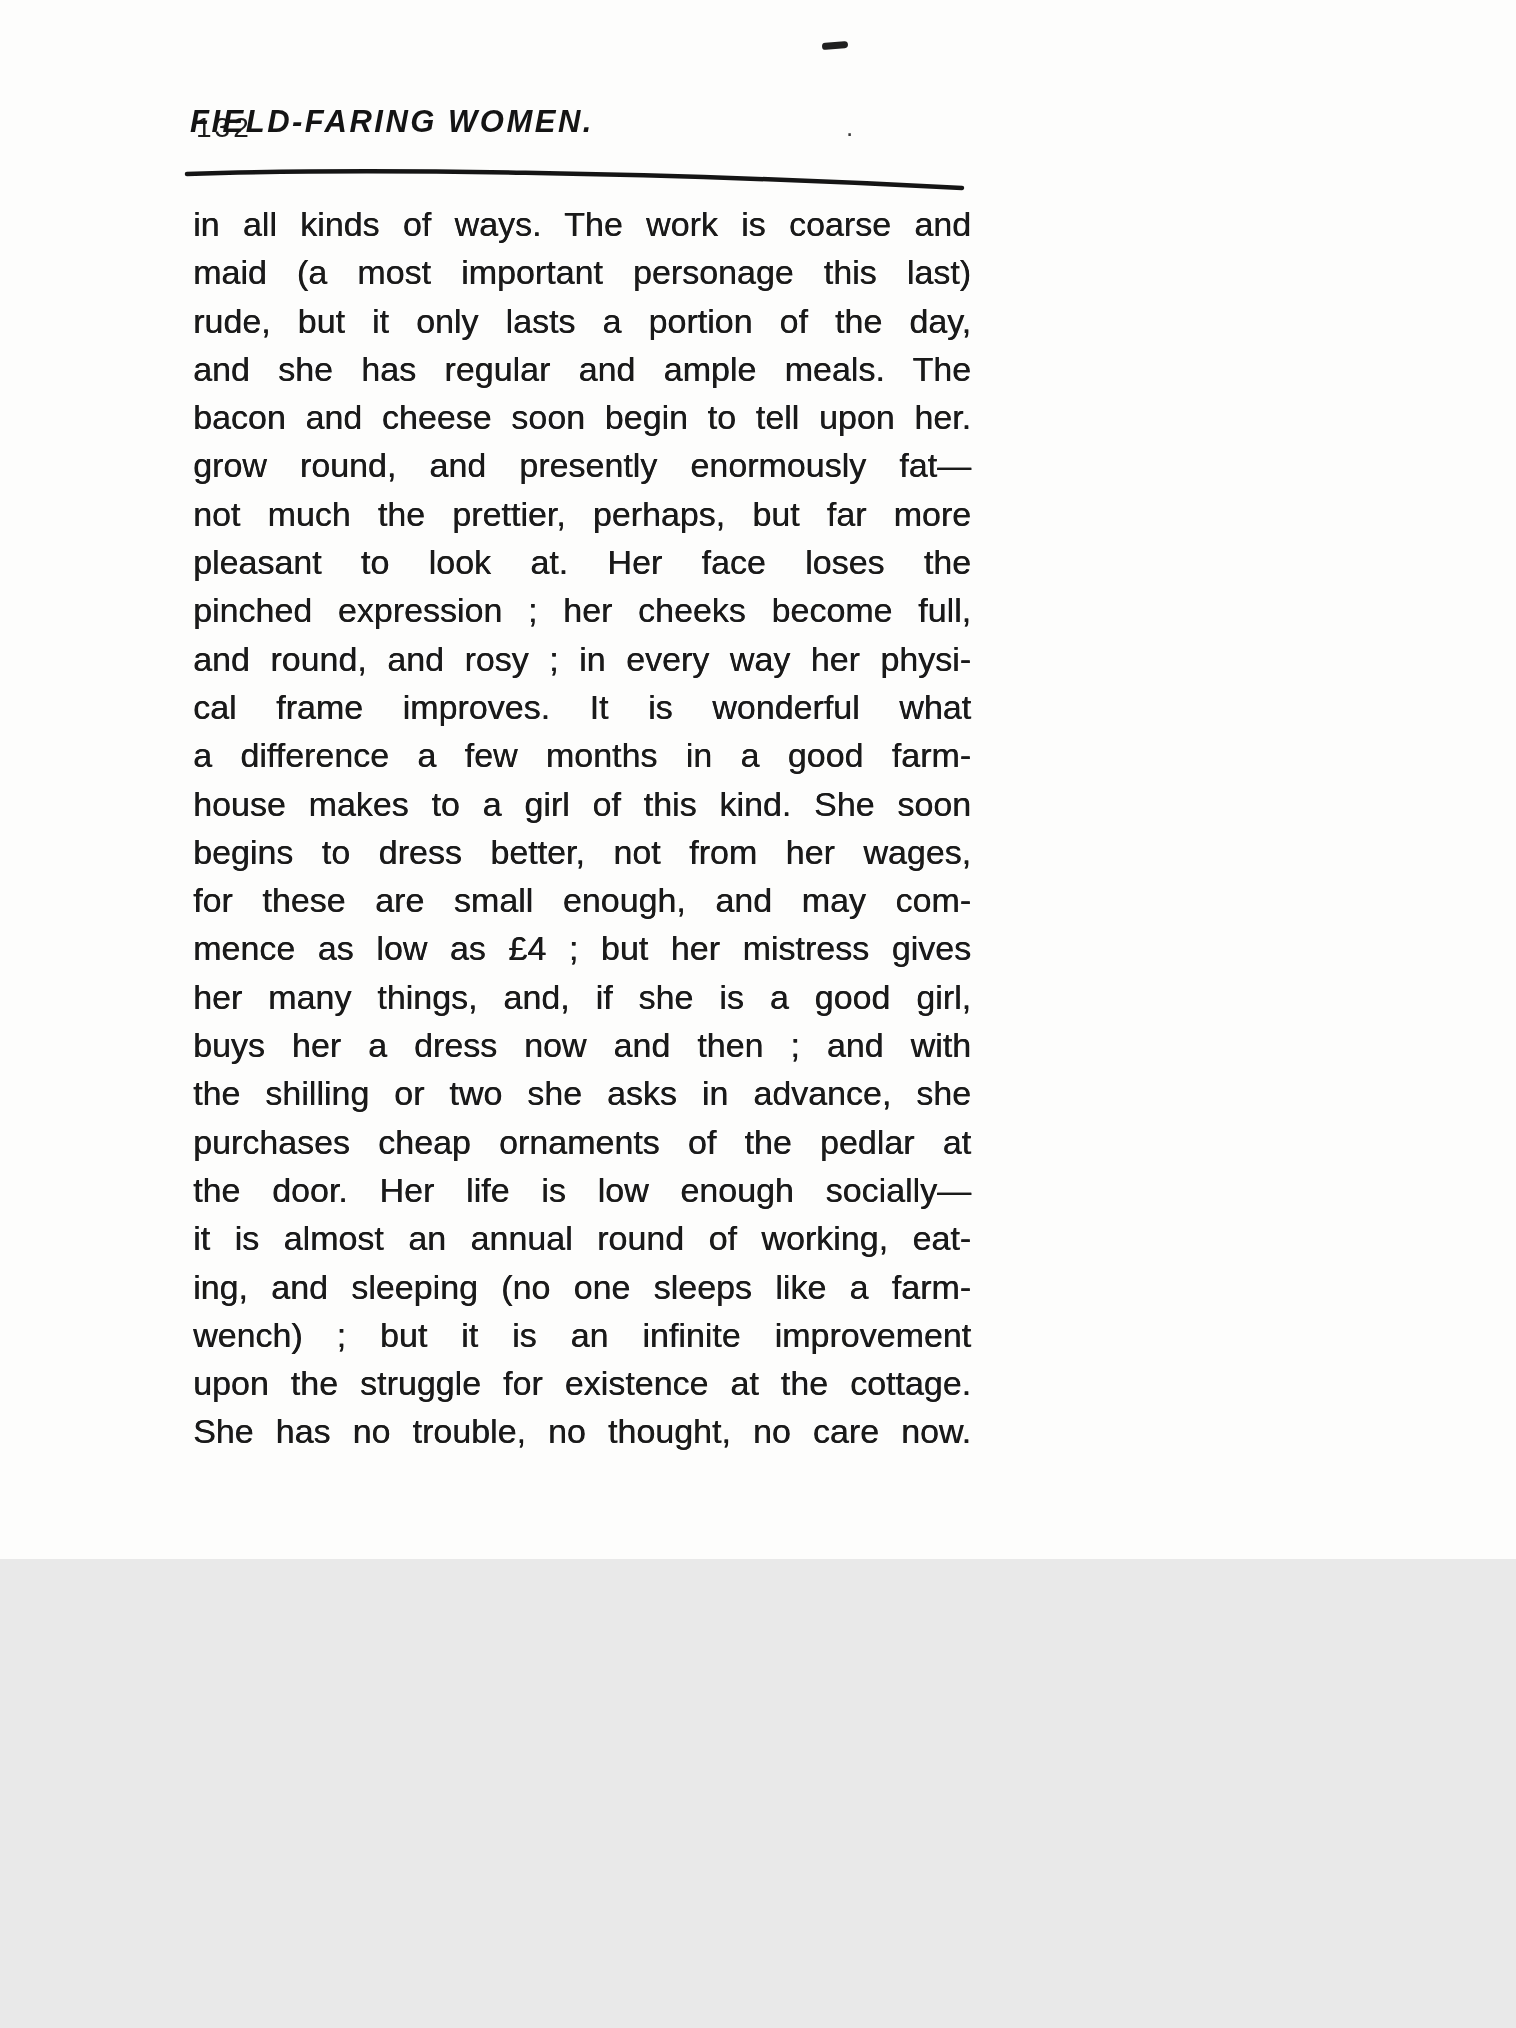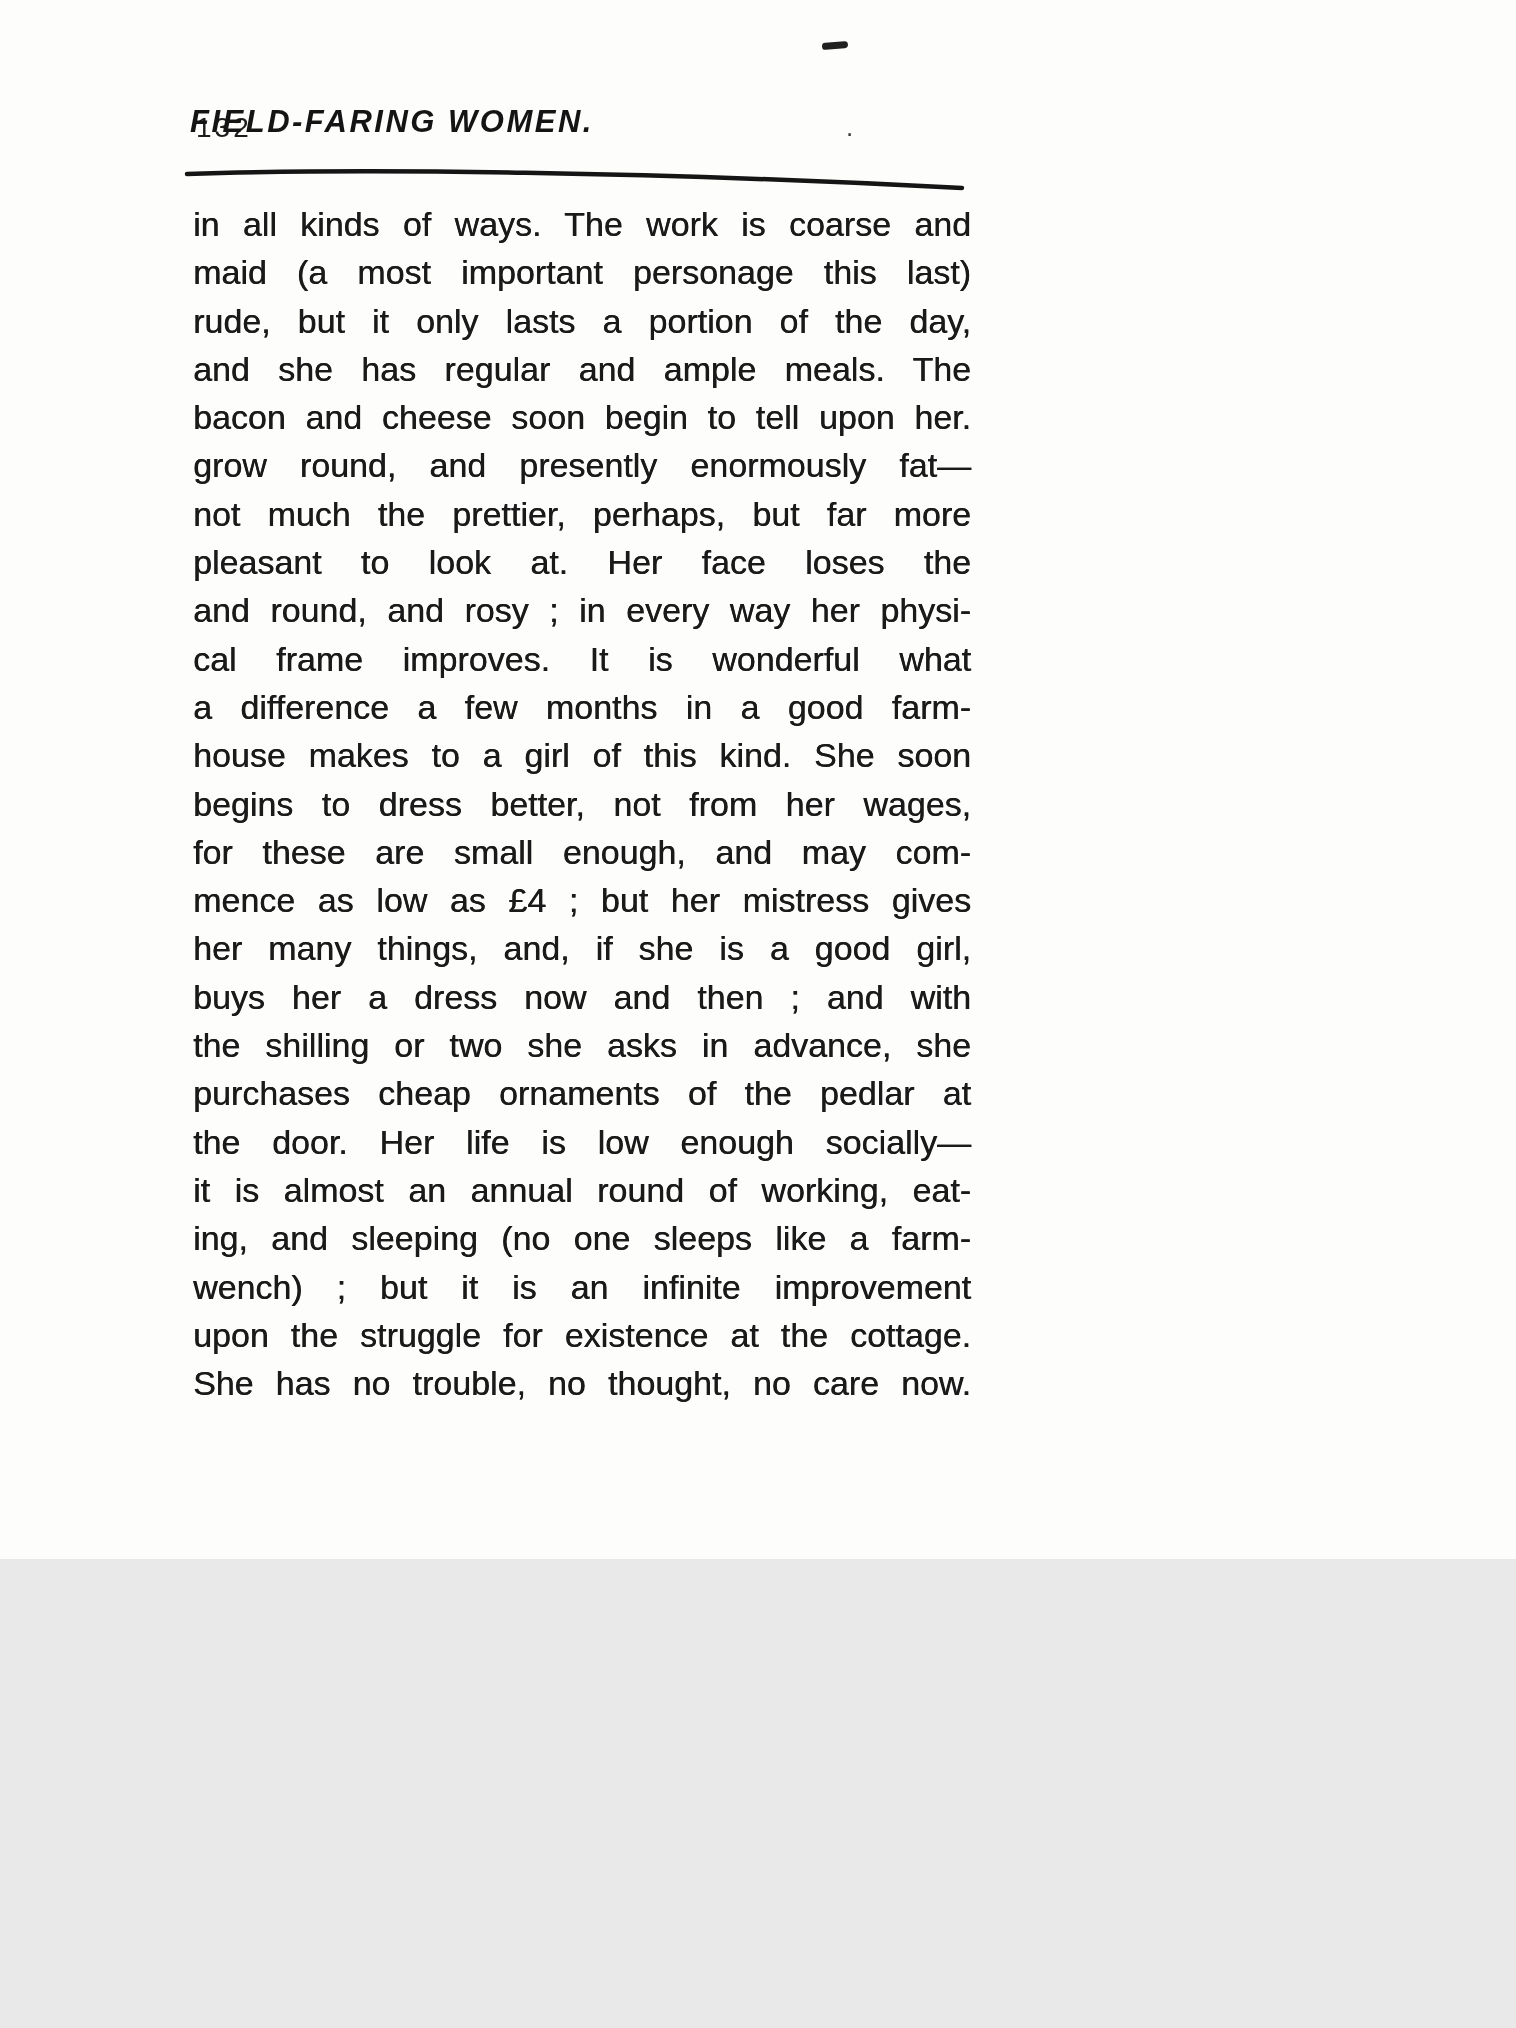--- a/index.html
+++ b/index.html
@@ -92,20 +92,21 @@
 
   <div class="text-block">
     <div class="line">in all kinds of ways. The work is coarse and</div>
     <div class="line">maid (a most important personage this last)</div>
     <div class="line">rude, but it only lasts a portion of the day,</div>
     <div class="line">and she has regular and ample meals. The</div>
     <div class="line">bacon and cheese soon begin to tell upon her.</div>
     <div class="line">grow round, and presently enormously fat—</div>
     <div class="line">not much the prettier, perhaps, but far more</div>
     <div class="line">pleasant to look at. Her face loses the</div>
+    <div class="line">pinched expression ; her cheeks become full,</div>
     <div class="line">and round, and rosy ; in every way her physi-</div>
     <div class="line">cal frame improves. It is wonderful what</div>
     <div class="line">a difference a few months in a good farm-</div>
     <div class="line">house makes to a girl of this kind. She soon</div>
     <div class="line">begins to dress better, not from her wages,</div>
     <div class="line">for these are small enough, and may com-</div>
     <div class="line">mence as low as £4 ; but her mistress gives</div>
     <div class="line">her many things, and, if she is a good girl,</div>
     <div class="line">buys her a dress now and then ; and with</div>
     <div class="line">the shilling or two she asks in advance, she</div>

